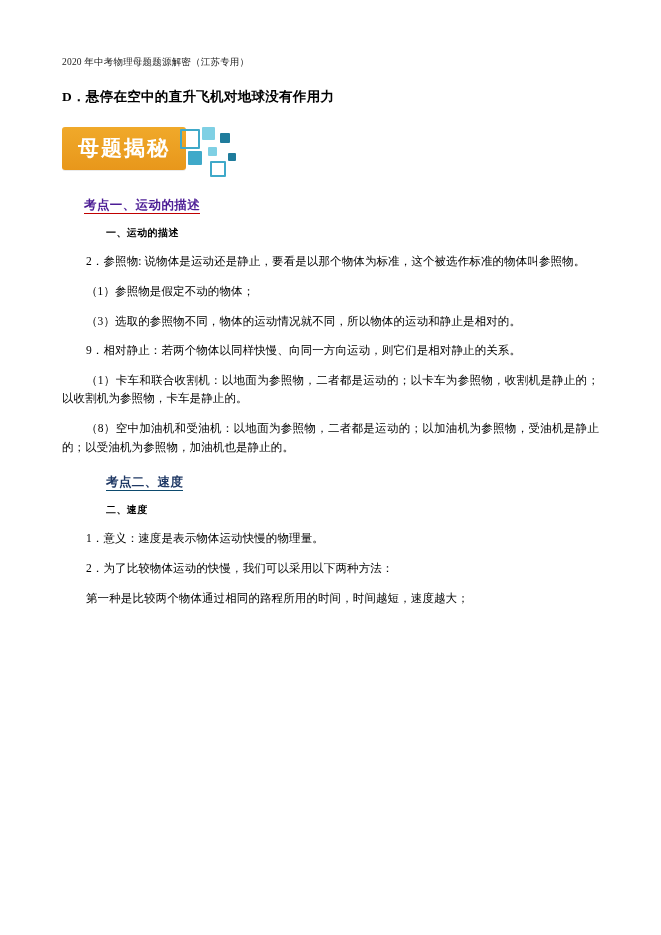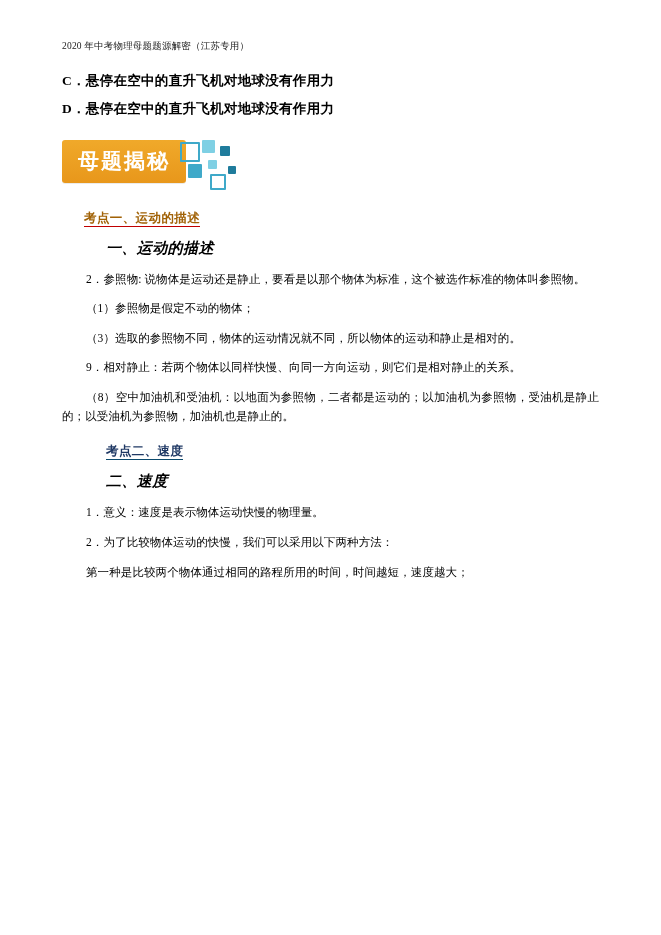--- a/index.html
+++ b/index.html
@@ -13,21 +13,21 @@
     font-family: "Liberation Serif", "DejaVu Serif", serif;
     color: #000000;
     position: relative;
     overflow: hidden;
   }
   .page {
     position: relative;
     width: 661px;
     height: 935px;
     box-sizing: border-box;
-    padding: 40px 62px 30px 62px;
+    padding: 56px 62px 30px 62px;
   }
   .header-line {
     font-size: 9.5px;
     color: #1a1a1a;
     letter-spacing: 0.2px;
     margin-bottom: 18px;
     font-family: "Liberation Serif", serif;
   }
   .opt {
     font-size: 13.5px;
@@ -72,21 +72,21 @@
     border-radius: 1px;
   }
   .sq.light { background: #7fd0e4; }
   .sq.dark { background: #1f7c9c; }
   .sq.outline {
     background: transparent;
     border: 2px solid #3fa9c9;
   }
   
   .kaodian {
-    color: #a16207;
+    color: #4c1d95;
     font-weight: bold;
     font-size: 12.5px;
     margin: 16px 0 12px 22px;
     letter-spacing: 0.4px;
   }
   .kaodian .under {
     border-bottom: 1px solid #c00000;
     padding-bottom: 1px;
   }
   .kaodian2 {
@@ -94,45 +94,41 @@
     font-weight: bold;
     font-size: 12.5px;
     margin: 18px 0 12px 44px;
     letter-spacing: 0.4px;
   }
   .kaodian2 .under {
     border-bottom: 1px solid #0c4a6e;
     padding-bottom: 1px;
   }
   .sub-head {
-    font-size: 15px;
+    font-size: 10px;
     font-weight: bold;
     margin: 12px 0 12px 44px;
     letter-spacing: 0.4px;
-    font-style: italic;
   }
   p.body {
     font-size: 11.5px;
     line-height: 1.62;
     margin: 0 0 11px 0;
     text-indent: 24px;
     text-align: justify;
     letter-spacing: 0.1px;
   }
 </style>
 </head>
 <body>
 
 <div class="page">
 
   <div class="header-line">2020 年中考物理母题题源解密（江苏专用）</div>
 
-  <div class="opt">
-    <span class="lbl">C．</span><span>悬停在空中的直升飞机对地球没有作用力</span>
-  </div>
   <div class="opt">
     <span class="lbl">D．</span><span>悬停在空中的直升飞机对地球没有作用力</span>
   </div>
 
   <div class="banner">
     <div class="banner-tag">母题揭秘</div>
     <div class="banner-deco">
       <div class="sq outline" style="left:0px; top:2px; width:16px; height:16px;"></div>
       <div class="sq light" style="left:22px; top:0px; width:13px; height:13px;"></div>
       <div class="sq dark" style="left:40px; top:6px; width:10px; height:10px;"></div>
@@ -146,20 +142,21 @@
   <div class="kaodian">
     <span class="under">考点一、运动的描述</span>
   </div>
 
   <div class="sub-head">一、运动的描述</div>
 
   <p class="body">2．参照物: 说物体是运动还是静止，要看是以那个物体为标准，这个被选作标准的物体叫参照物。</p>
   <p class="body">（1）参照物是假定不动的物体；</p>
   <p class="body">（3）选取的参照物不同，物体的运动情况就不同，所以物体的运动和静止是相对的。</p>
   <p class="body">9．相对静止：若两个物体以同样快慢、向同一方向运动，则它们是相对静止的关系。</p>
+  <p class="body">（1）卡车和联合收割机：以地面为参照物，二者都是运动的；以卡车为参照物，收割机是静止的；以收割机为参照物，卡车是静止的。</p>
   <p class="body">（8）空中加油机和受油机：以地面为参照物，二者都是运动的；以加油机为参照物，受油机是静止的；以受油机为参照物，加油机也是静止的。</p>
 
   <div class="kaodian2">
     <span class="under">考点二、速度</span>
   </div>
 
   <div class="sub-head">二、速度</div>
 
   <p class="body">1．意义：速度是表示物体运动快慢的物理量。</p>
   <p class="body">2．为了比较物体运动的快慢，我们可以采用以下两种方法：</p>

